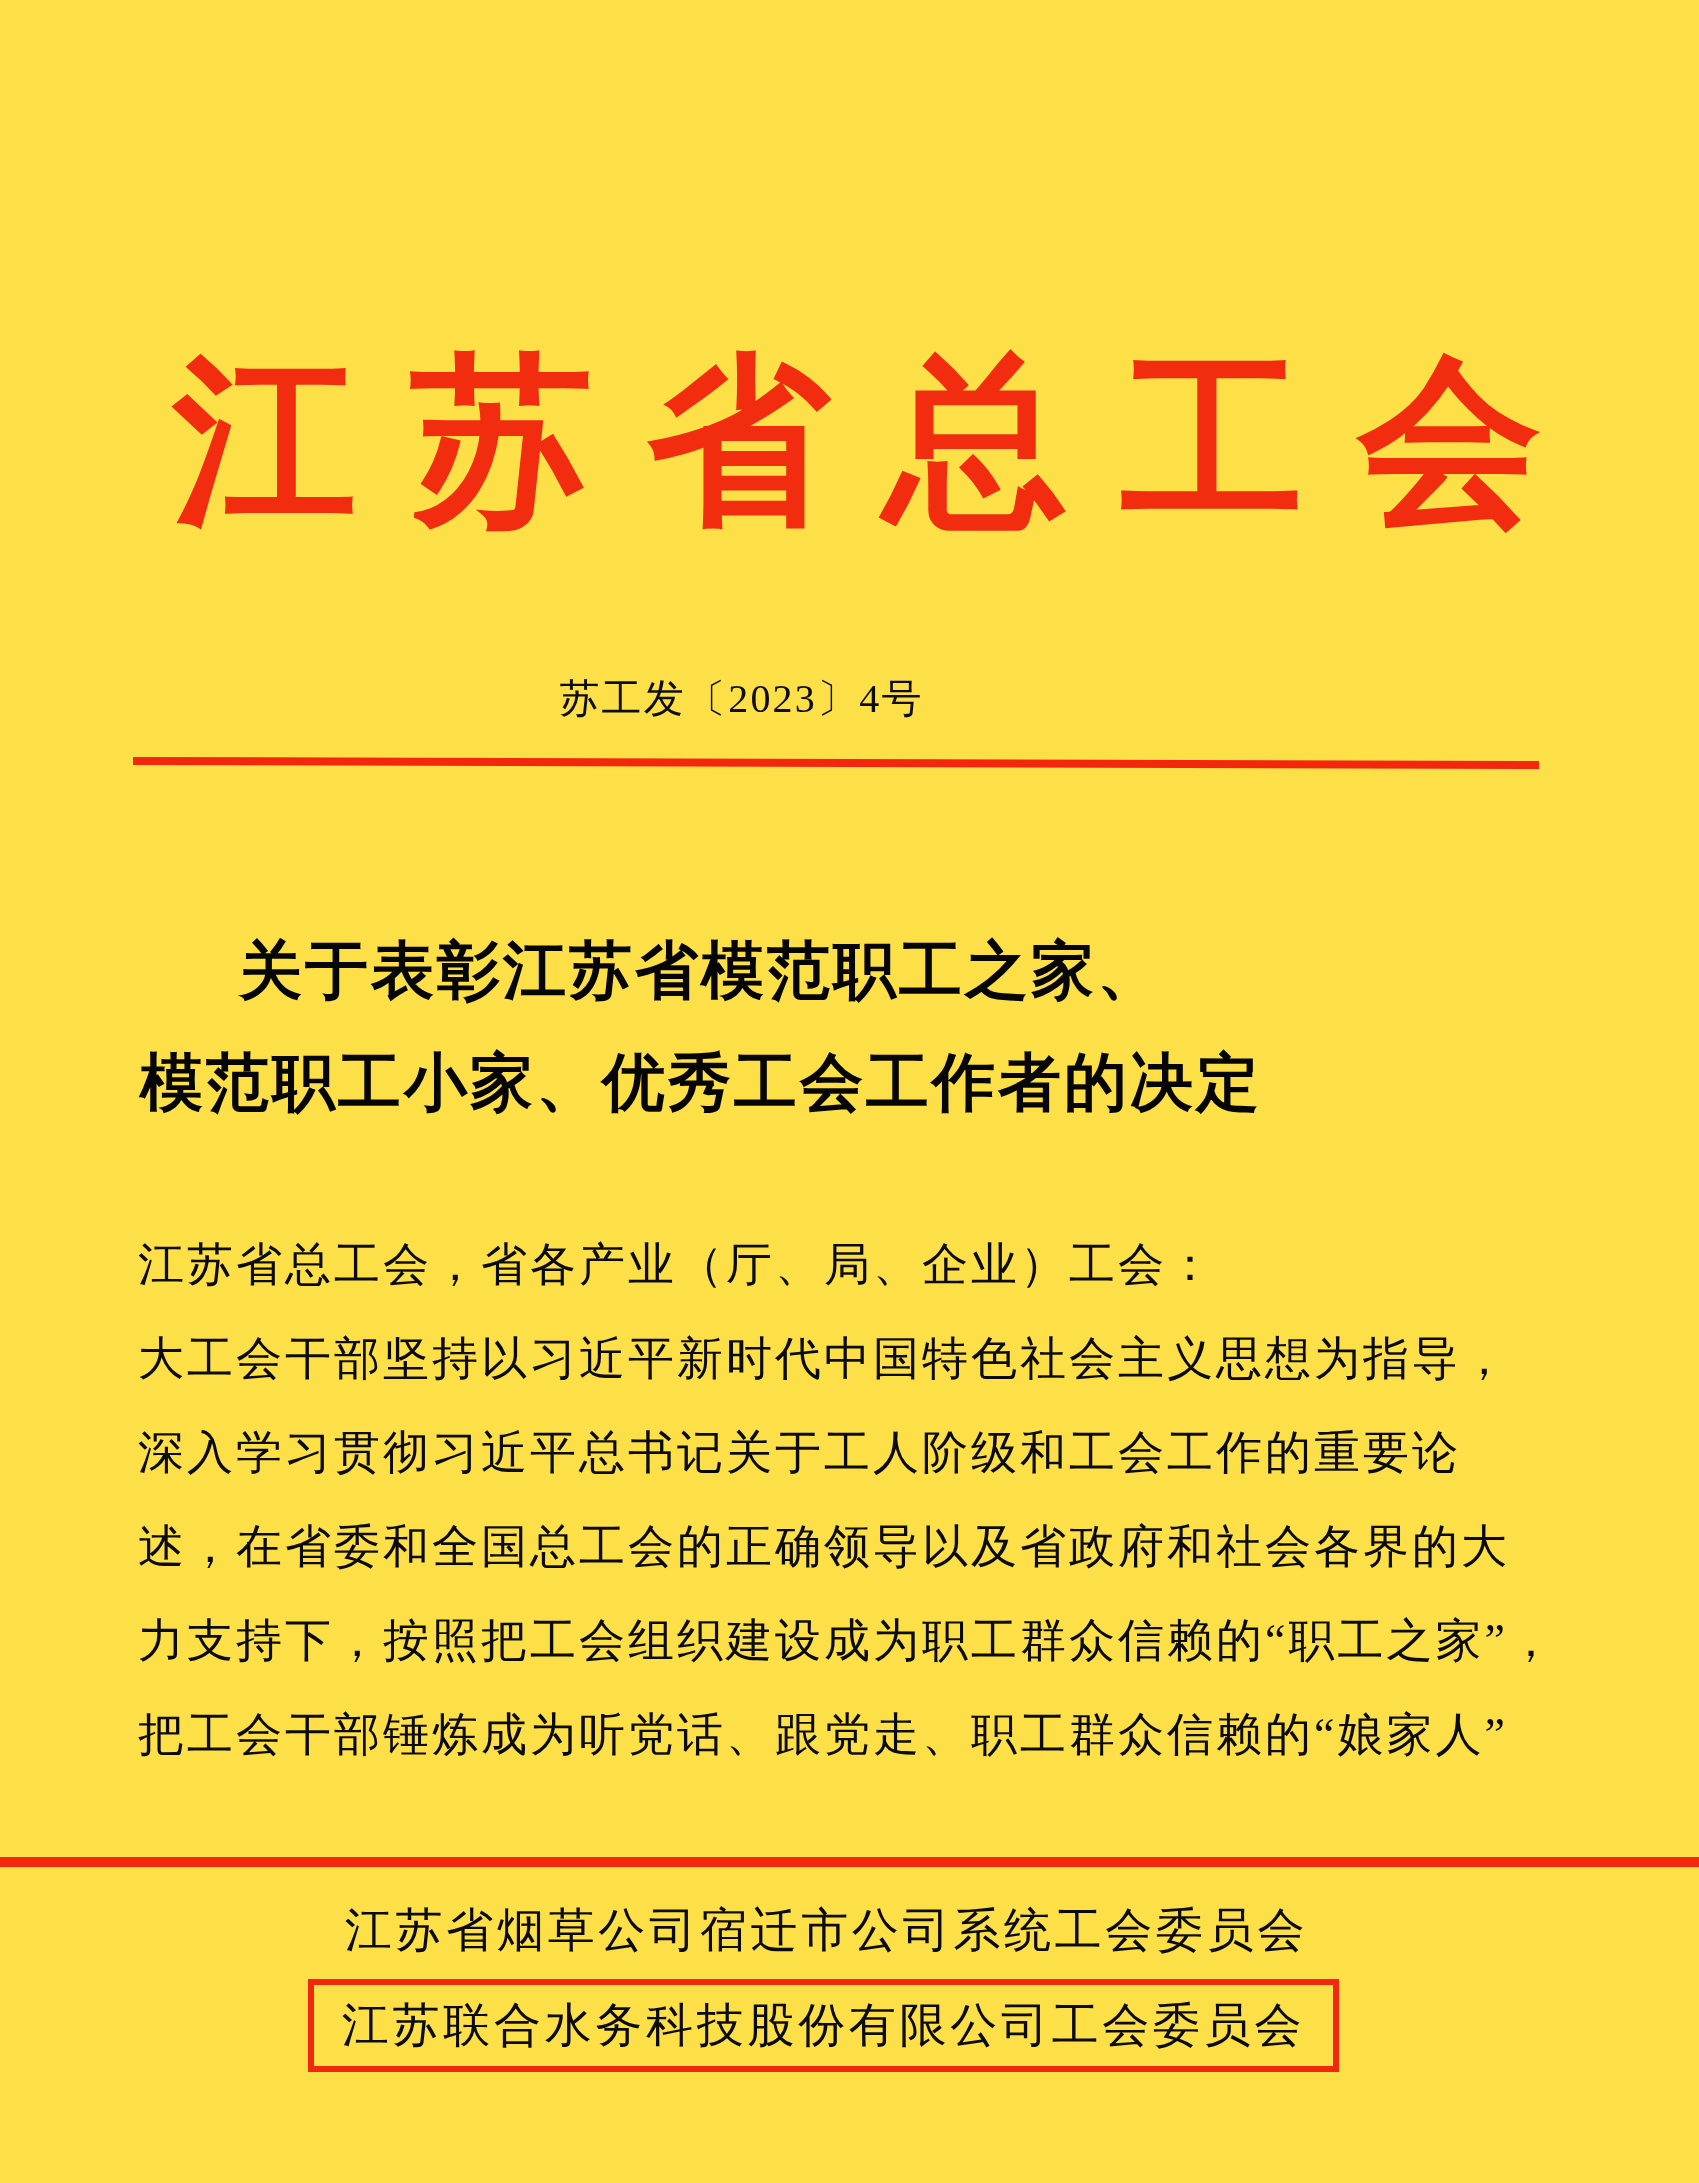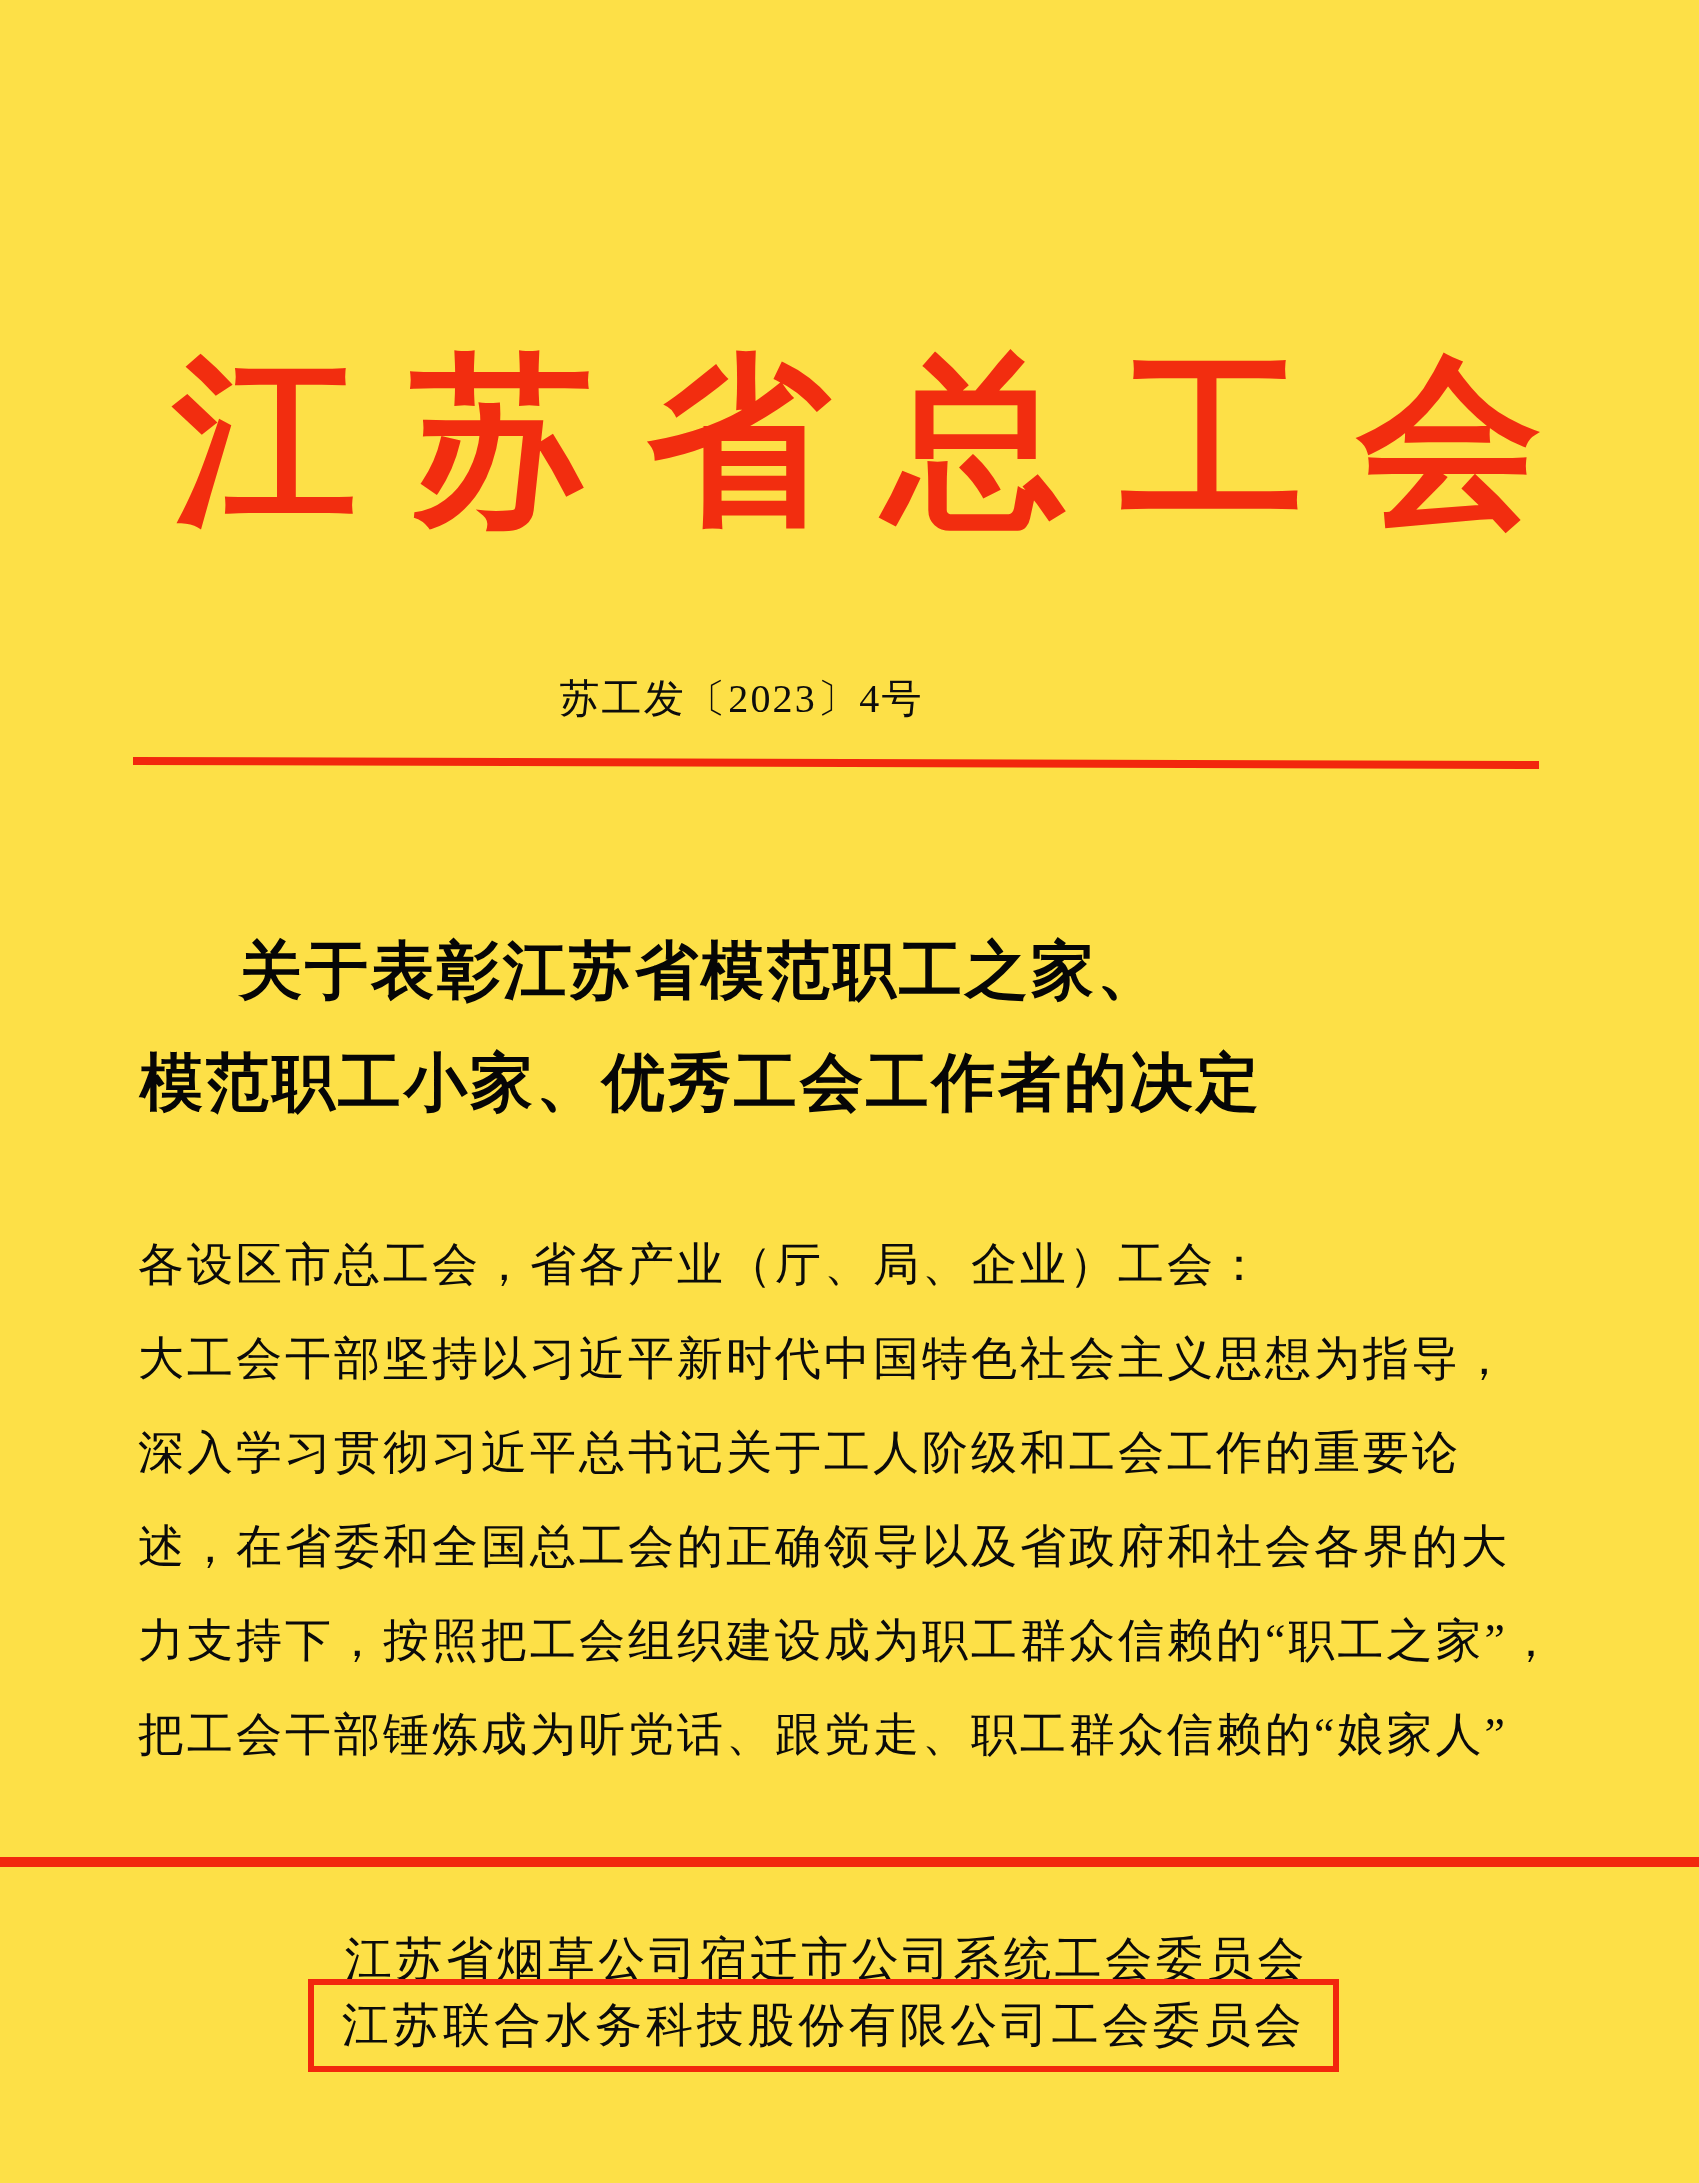--- a/index.html
+++ b/index.html
@@ -83,21 +83,20 @@
   .award-item {
     position: absolute;
     left: 0;
     width: 1653px;
     text-align: center;
     font-size: 47px;
     line-height: 60px;
     letter-spacing: 3.7px;
     white-space: nowrap;
     color: #0b0b0b;
-    margin-top: 29px;
   }
   .award-above { top: 1900px; }
   .award-below { top: 2097px; }
   .highlight-box {
     position: absolute;
     top: 1979px;
     left: 308px;
     width: 1031px;
     height: 93px;
     border: 6px solid var(--box-red, #f2270d);
@@ -123,21 +122,21 @@
   <div class="doc-number">苏工发〔2023〕4号</div>
 
   <div class="red-rule-1"></div>
 
   <div class="main-title">
     <div>关于表彰江苏省模范职工之家、</div>
     <div>模范职工小家、优秀工会工作者的决定</div>
   </div>
 
   <div class="body-block">
-    <div class="body-line">各设区市总工会，省各产业（厅、局、企业）工会：</div>
+    <div class="body-line">江苏省总工会，省各产业（厅、局、企业）工会：</div>
     <div class="body-line">大工会干部坚持以习近平新时代中国特色社会主义思想为指导，</div>
     <div class="body-line">深入学习贯彻习近平总书记关于工人阶级和工会工作的重要论</div>
     <div class="body-line">述，在省委和全国总工会的正确领导以及省政府和社会各界的大</div>
     <div class="body-line">力支持下，按照把工会组织建设成为职工群众信赖的“职工之家”，</div>
     <div class="body-line">把工会干部锤炼成为听党话、跟党走、职工群众信赖的“娘家人”</div>
   </div>
 
   <div class="red-rule-2"></div>
 
   <div class="award-item award-above">江苏省烟草公司宿迁市公司系统工会委员会</div>

